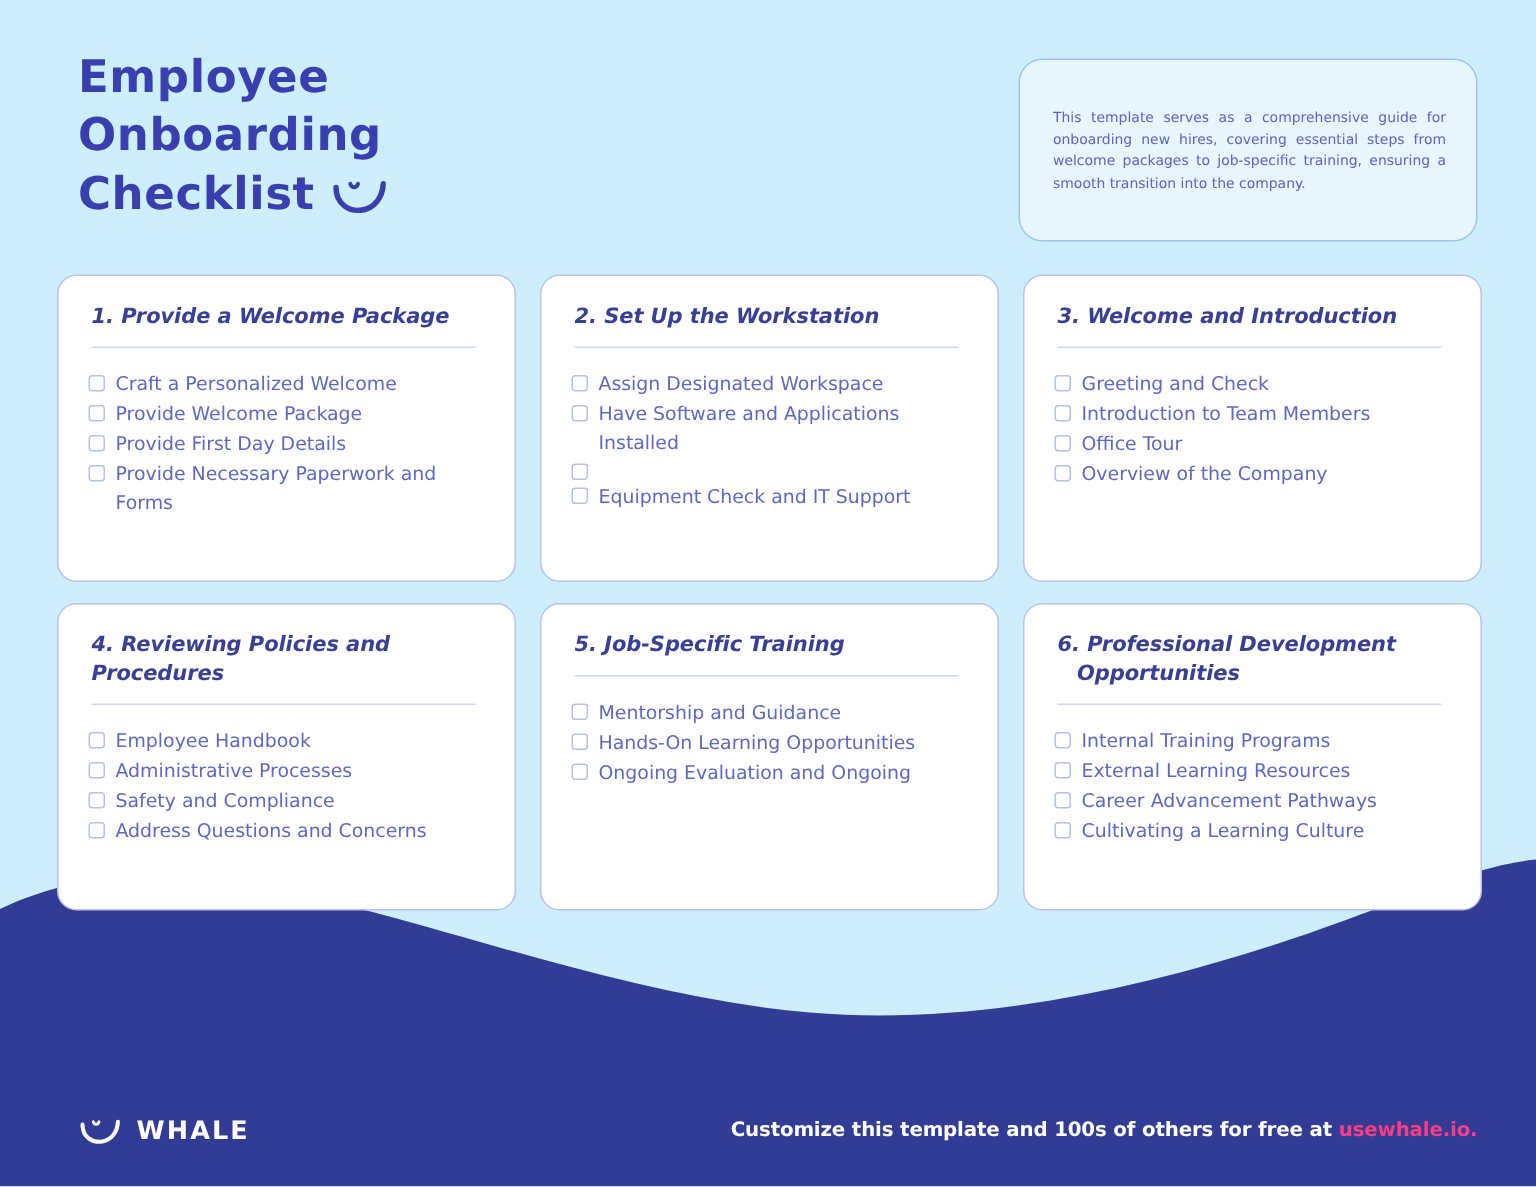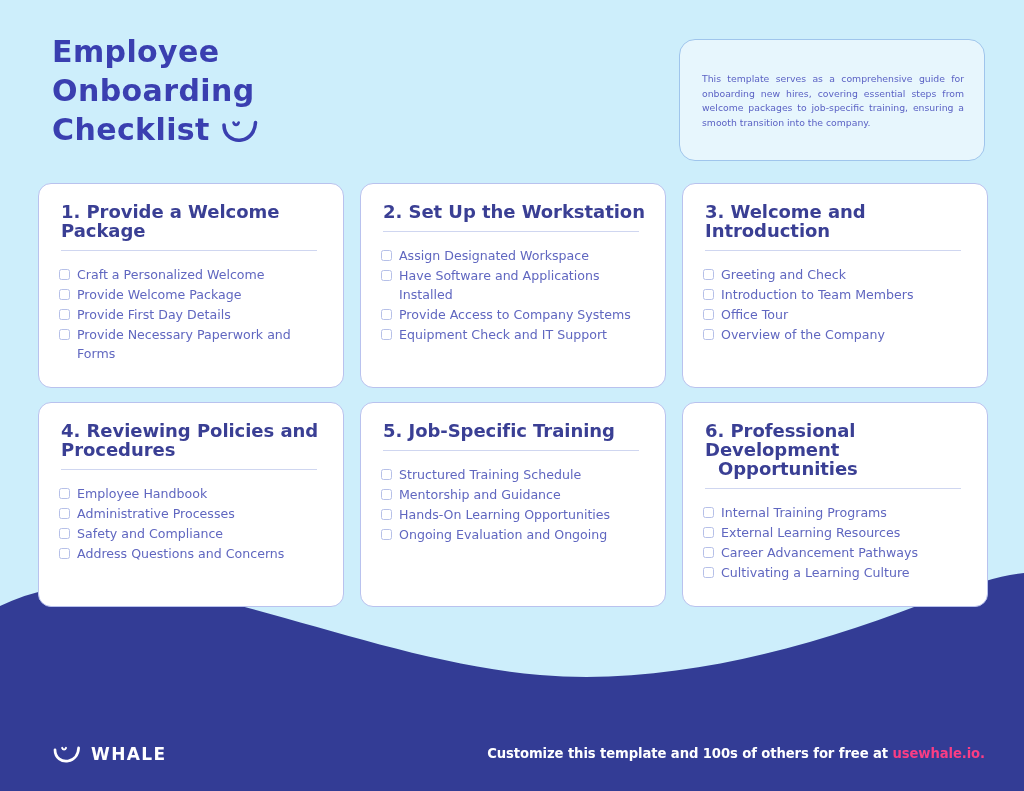--- a/index.html
+++ b/index.html
@@ -110,26 +110,27 @@
   .card {
     background: #ffffff;
     border: 1.3px solid #b9c2ee;
     border-radius: 13px;
     padding: 18px 20px 14px 20px;
     display: flex;
     flex-direction: column;
   }
 
   .card-title {
-    font-size: 18px;
+    font-size: 14px;
     font-weight: 700;
     line-height: 19px;
     color: #3a3f94;
     letter-spacing: -0.05px;
     padding-left: 2px;
+    font-style: italic;
   }
   .card-title .wrap-indent { display: block; padding-left: 13px; }
 
   .card-divider {
     height: 1px;
     background: #cfd6f0;
     margin: 10px 6px 14px 2px;
   }
 
   .checklist { list-style: none; }
@@ -266,21 +267,20 @@
         <li class="check-item">
           <span class="checkbox"></span>
           <span class="check-label">Assign Designated Workspace</span>
         </li>
         <li class="check-item">
           <span class="checkbox"></span>
           <span class="check-label">Have Software and Applications Installed</span>
         </li>
         <li class="check-item">
           <span class="checkbox"></span>
-          <span class="check-label">Provide Access to Company Systems</span>
         </li>
         <li class="check-item">
           <span class="checkbox"></span>
           <span class="check-label">Equipment Check and IT Support</span>
         </li>
       </ul>
     </div>
 
     <div class="card">
       <div class="card-title">3. Welcome and Introduction</div>
@@ -325,24 +325,20 @@
           <span class="checkbox"></span>
           <span class="check-label">Address Questions and Concerns</span>
         </li>
       </ul>
     </div>
 
     <div class="card">
       <div class="card-title">5. Job-Specific Training</div>
       <div class="card-divider"></div>
       <ul class="checklist">
-        <li class="check-item">
-          <span class="checkbox"></span>
-          <span class="check-label">Structured Training Schedule</span>
-        </li>
         <li class="check-item">
           <span class="checkbox"></span>
           <span class="check-label">Mentorship and Guidance</span>
         </li>
         <li class="check-item">
           <span class="checkbox"></span>
           <span class="check-label">Hands-On Learning Opportunities</span>
         </li>
         <li class="check-item">
           <span class="checkbox"></span>

